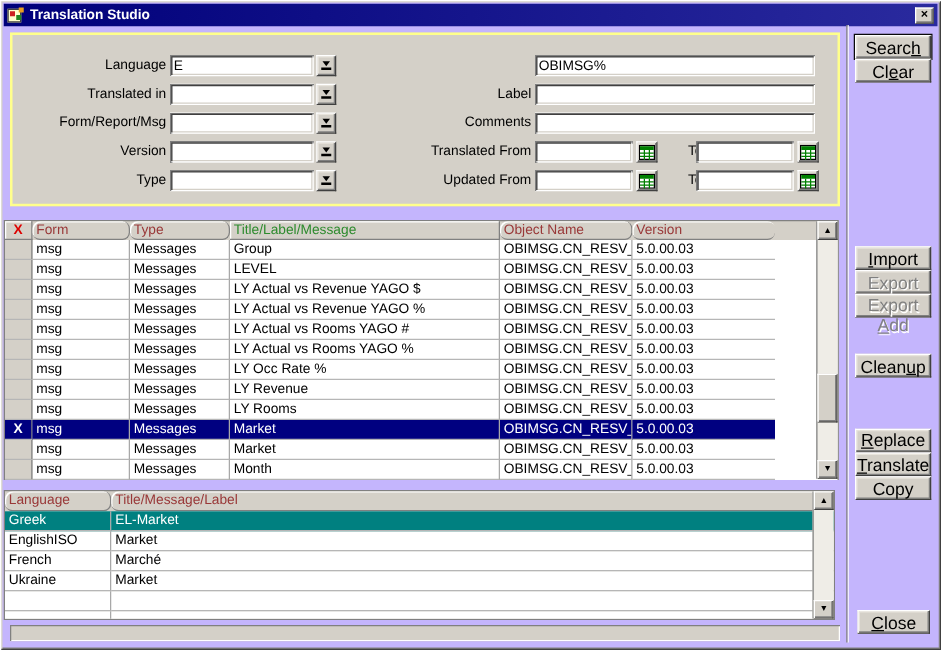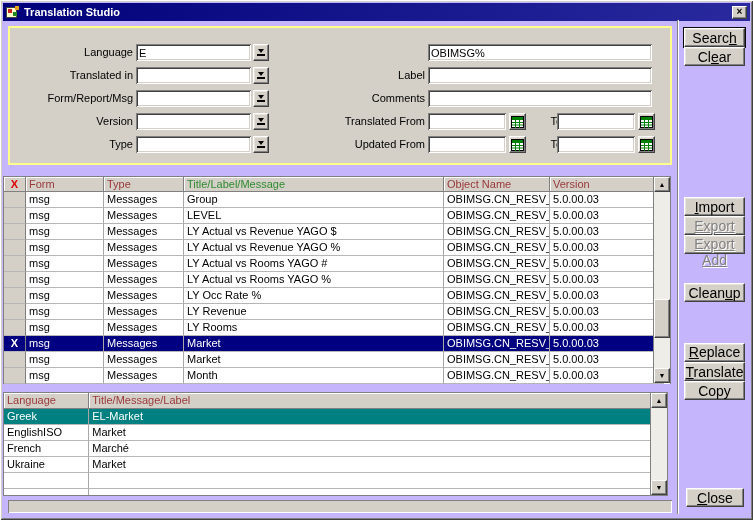--- a/index.html
+++ b/index.html
@@ -68,49 +68,49 @@
 
   
   .sbtn {
     position:absolute; left:684px; width:61px; height:19px;
     background:#d4d0c8; border:1px solid; border-color:#ffffff #404040 #404040 #ffffff;
     box-shadow: inset -1px -1px 0 #808080, inset 1px 1px 0 #e8e4dc;
     font-family:"Liberation Sans",sans-serif; font-size:14px; color:#000;
     text-align:center; cursor:default; padding:0;
   }
   .sbtn.default { box-shadow: 0 0 0 1px #0a0a0a, inset -1px -1px 0 #808080, inset 1px 1px 0 #e8e4dc; }
-  .sbtn.disabled { color:#808080; text-shadow:1px 1px 0 #ffffff;text-decoration:underline; }
+  .sbtn.disabled { color:#808080; text-shadow:1px 1px 0 #ffffff; }
   .vsep { position:absolute; left:677px; top:20px; width:2px; height:494px;
           border-left:1px solid #808080; border-right:1px solid #ffffff; }
 
   
   .tablebox { position:absolute; background:#d4d0c8; border:1px solid #808080; }
   .results      { left:3px; top:176px; width:668px; height:208px; }
   .translations { left:3px; top:392px; width:665px; height:104px; overflow:hidden; }
 
   .hrow { display:flex; height:15px; }
   .hcell {
     background:#d4d0c8; border-right:1px solid #808080; border-bottom:1px solid #808080;
     box-shadow: inset 1px 1px 0 #ffffff;
     padding:0 3px; line-height:14px; white-space:nowrap; overflow:hidden;
     font-size:11px;
   }
-  .maroon { color:#993838; }
+  .maroon { color:#993838;border-radius:6px; }
   .green  { color:#2e8b2e; }
   .redx   { color:#dd0000; font-weight:bold; text-align:center; }
 
   .trow { display:flex; height:16px; background:#fff; }
   .tcell {
     border-right:1px solid #a8a8a8; border-bottom:1px solid #b6b6b6;
     padding:1px 3px; line-height:13px; white-space:nowrap; overflow:hidden; font-size:11px;
   }
   .c-mark    { width:22px;  background:#d4d0c8; border-right-color:#808080; text-align:center; font-weight:bold; }
   .c-form    { width:78px; }
   .c-type    { width:80px; }
-  .c-title   { width:260px; }
+  .c-title   { width:216px; }
   .c-object  { width:106px; }
   .c-version { width:114px; border-right:none; }
   .trow.selected .tcell { background:#000080; color:#fff; }
   .c-lang   { width:94px; }
   .c-ttl    { width:642px; border-right:none; }
   .translations .trow.selected .tcell { background:#008080; color:#fff; }
 
   
   .vscroll {
     position:absolute; top:0; bottom:0; right:0; width:17px;

